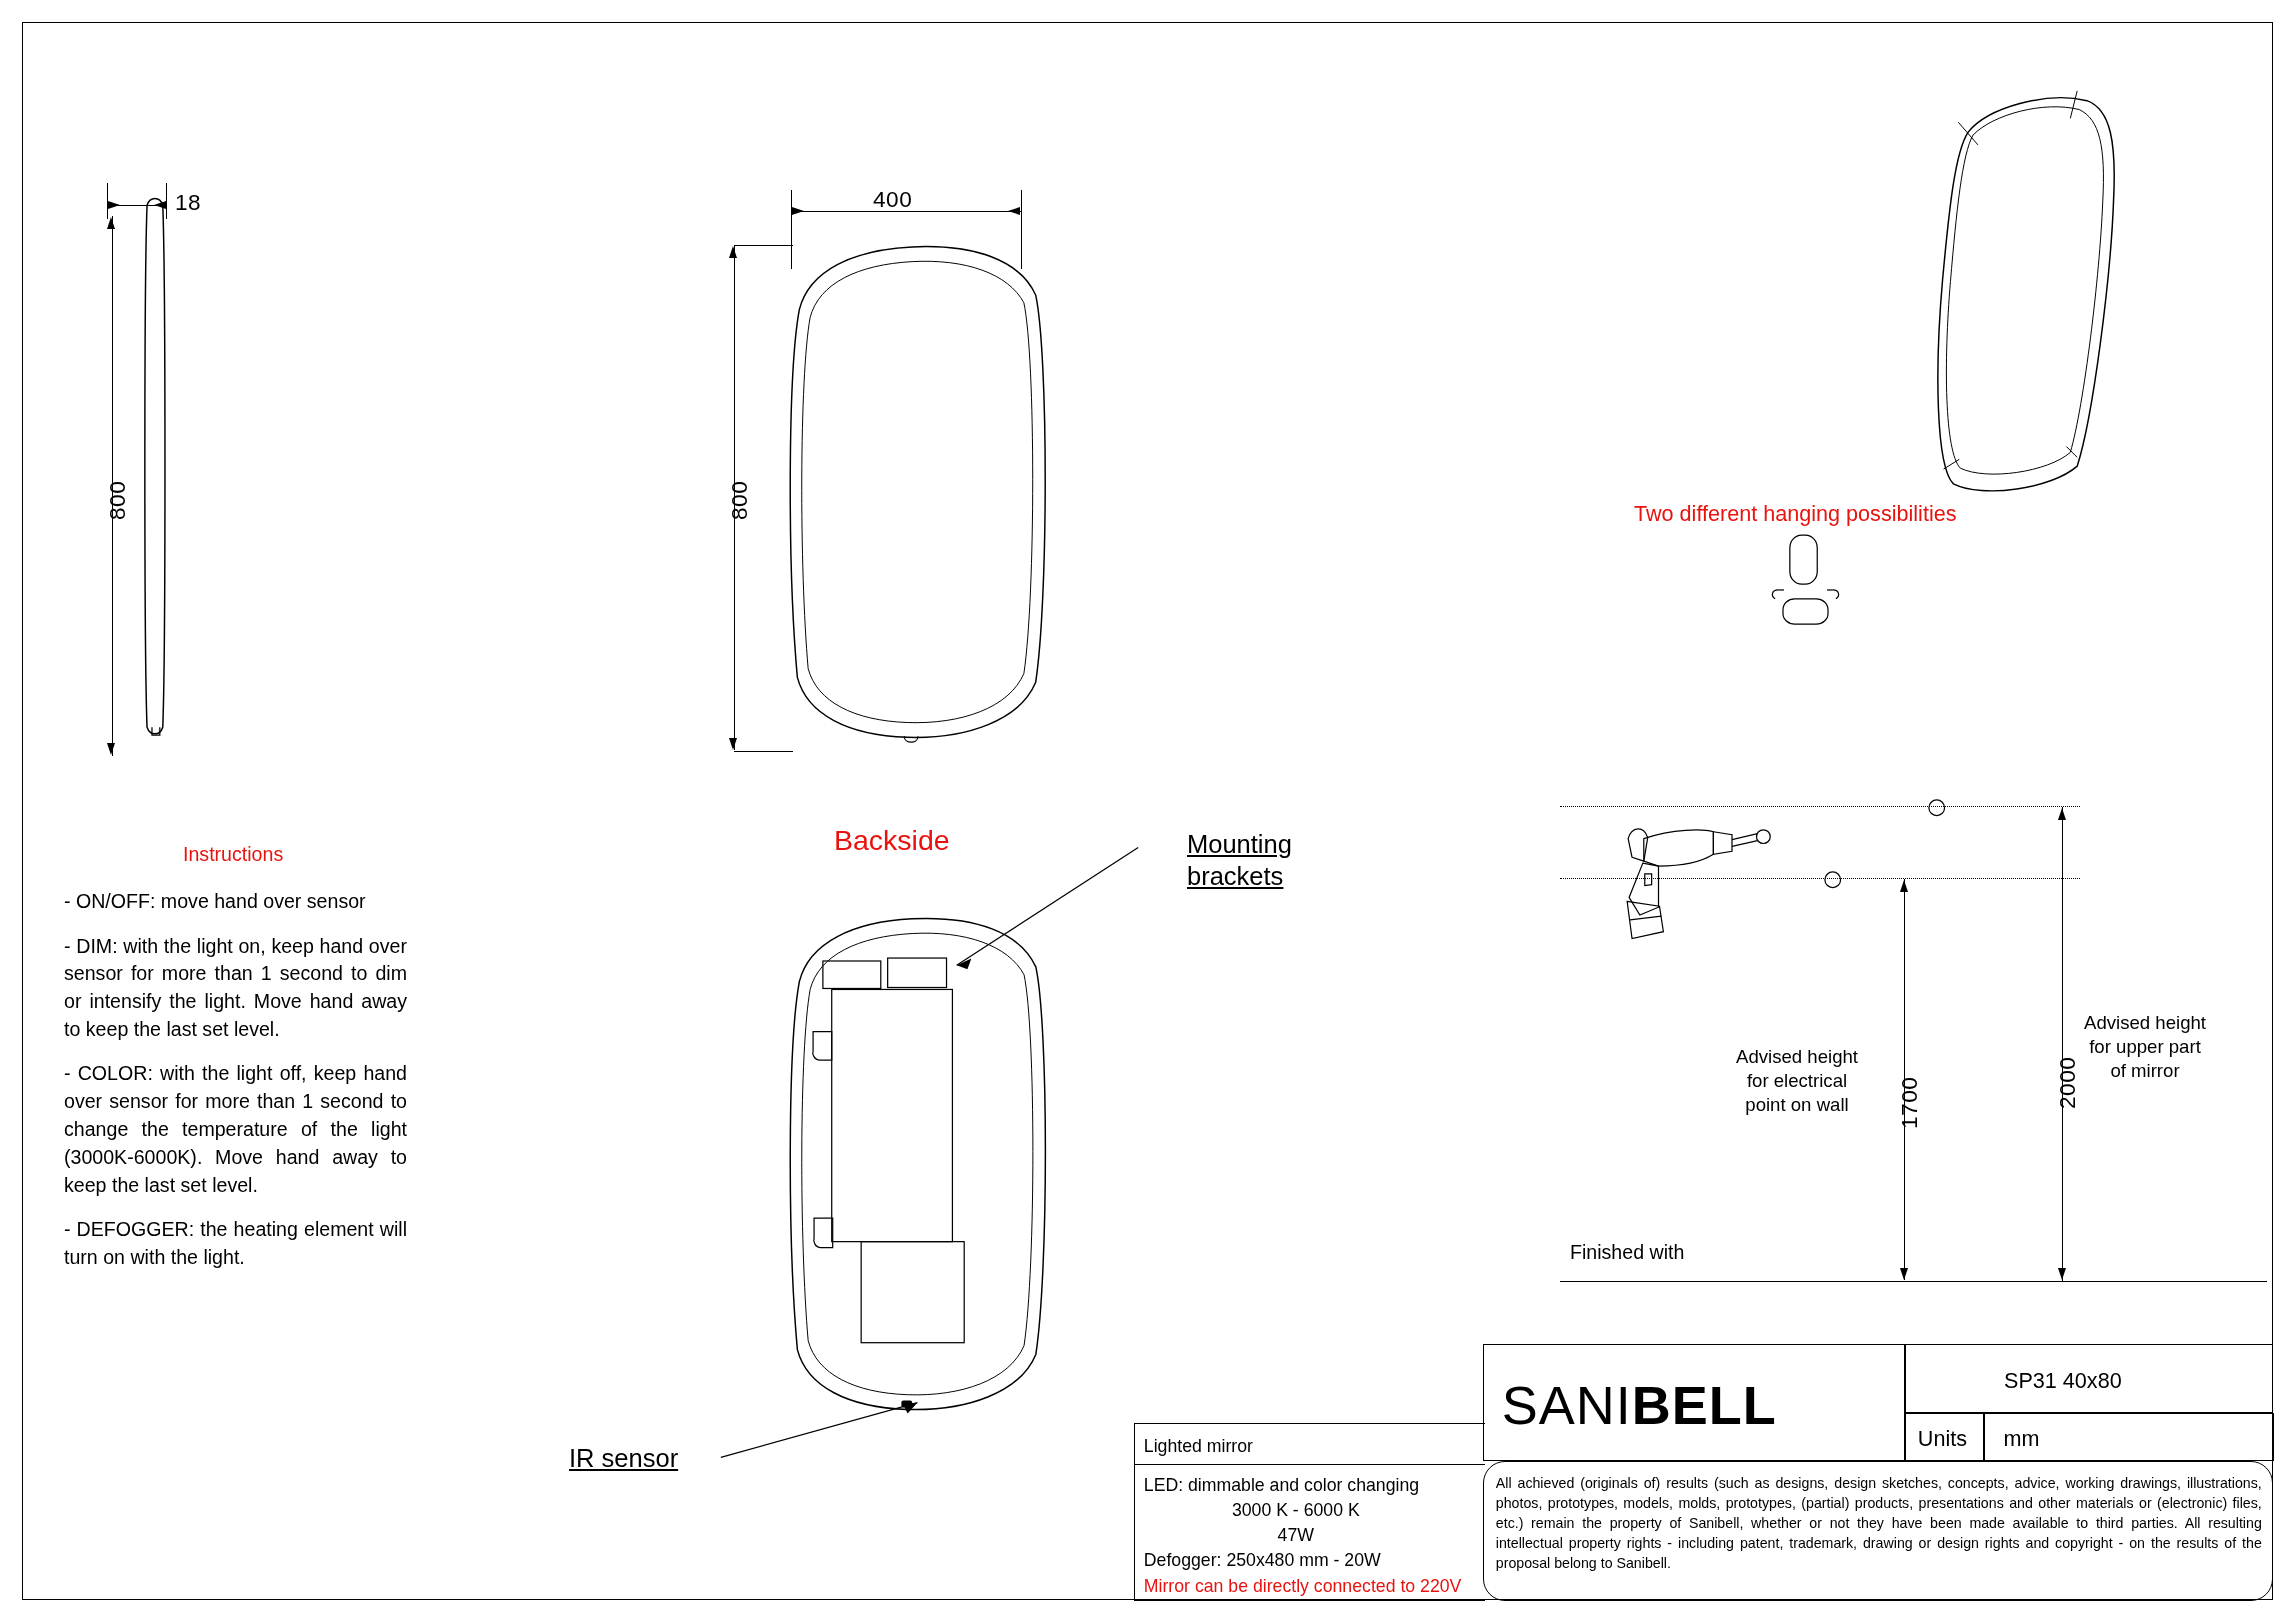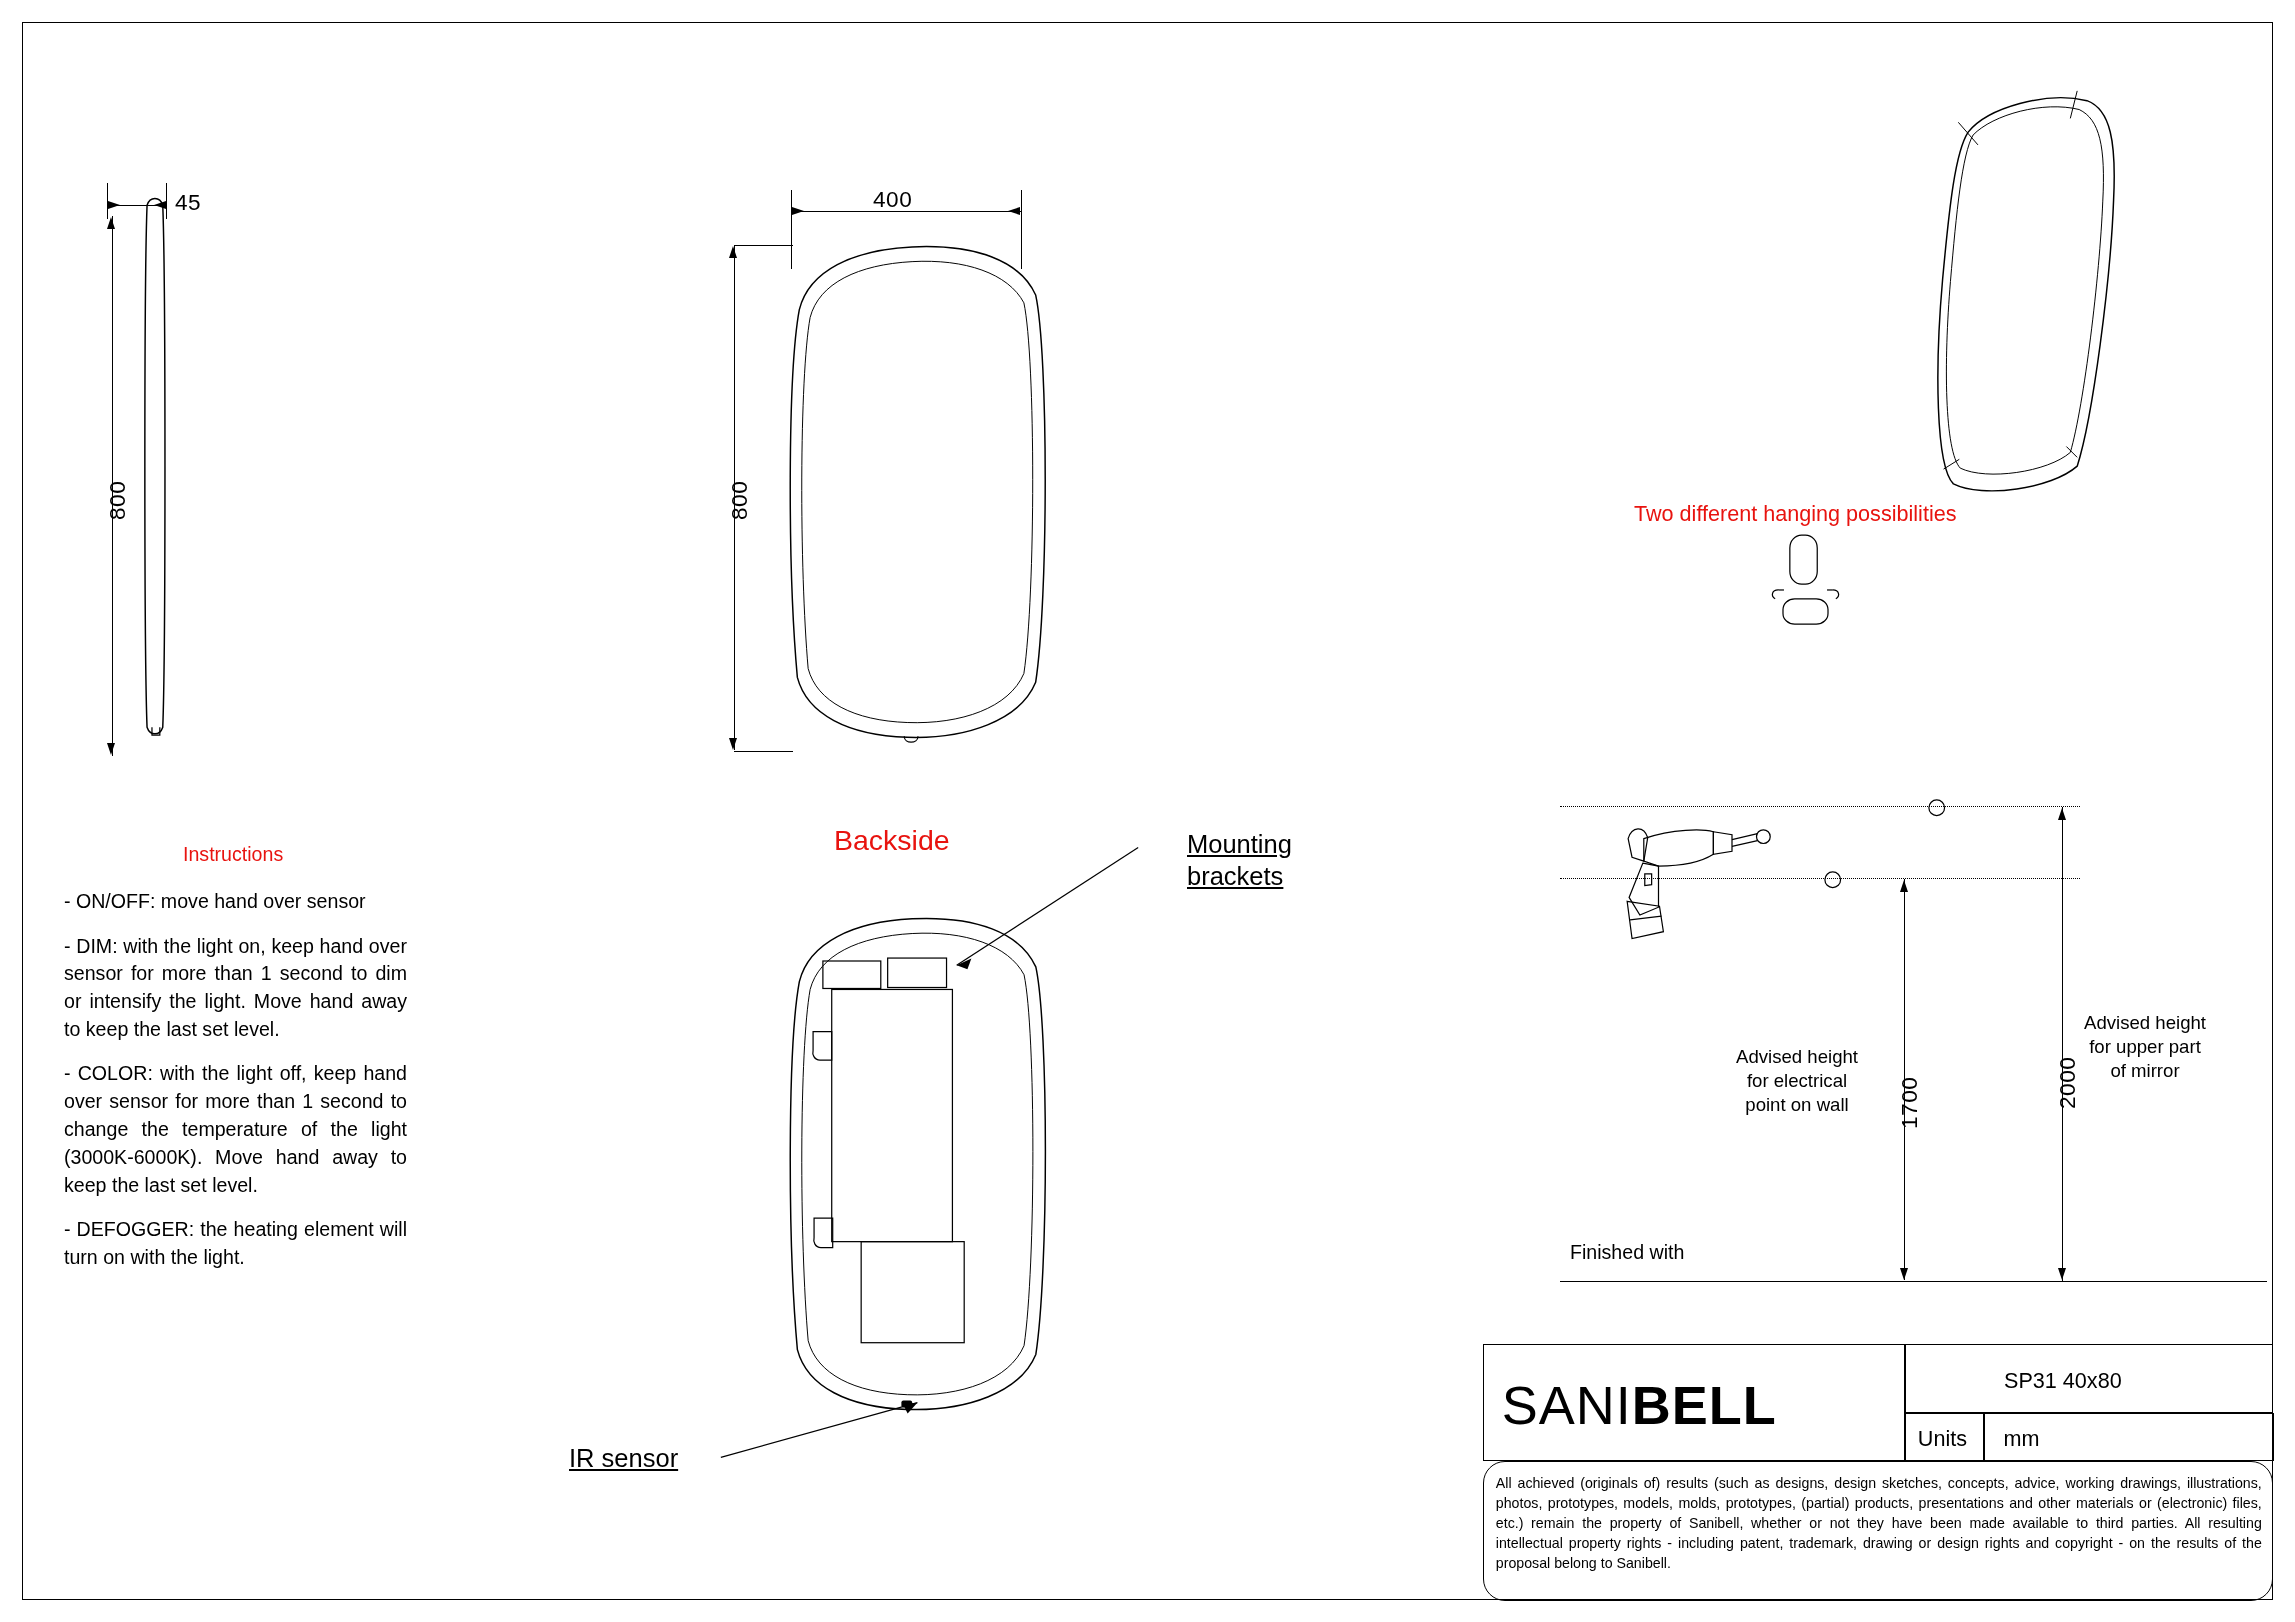--- a/index.html
+++ b/index.html
@@ -137,21 +137,21 @@
 
       <path class="stroke2" d="M 120 1152 L 120 1168 L 136 1168 L 136 1152"></path>
     </svg>
   </div>
 
   <div class="hline" style="left:107px; top:205px; width:59px;"></div>
   <div class="arrow-r" style="left:108px; top:201px;"></div>
   <div class="arrow-l" style="left:154px; top:201px;"></div>
   <div class="vline" style="left:107px; top:183px; height:36px;"></div>
   <div class="vline" style="left:166px; top:183px; height:36px;"></div>
-  <div class="dim" style="left:175px; top:190px;">45</div>
+  <div class="dim" style="left:175px; top:190px;">18</div>
 
   <div class="vline" style="left:112px; top:216px; height:540px;"></div>
   <div class="arrow-u" style="left:107px; top:217px;"></div>
   <div class="arrow-d" style="left:107px; top:743px;"></div>
   <div class="dim vert" style="left:105px; top:520px;">800</div>
 
   <div class="abs" style="left:765px; top:226px;">
     <svg width="304" height="540" viewBox="0 0 620 1100">
 
       <path class="stroke" d="M 70 170
@@ -335,20 +335,34 @@
 point on wall</div>
 
   <div class="vline" style="left:2062px; top:807px; height:474px;"></div>
   <div class="arrow-u" style="left:2058px; top:808px;"></div>
   <div class="arrow-d" style="left:2058px; top:1268px;"></div>
   <div class="dim vert" style="left:2055px; top:1109px;">2000</div>
   <div class="label-sm" style="left:2084px; top:1011px;">Advised height
 for upper part
 of mirror</div>
 
+  <div id="specblock">
+    <div class="abs" style="left:0; top:0; width:100%; height:41px; border-bottom:1px solid #000; box-sizing:border-box;">
+      <div class="abs" style="left:8.8px; top:9.8px;" class2="">
+        <span class="spec-line">Lighted mirror</span>
+      </div>
+    </div>
+    <div class="abs" style="left:8.8px; top:49px;">
+      <div class="spec-line">LED: dimmable and color changing</div>
+      <div class="spec-line" style="text-align:center; width:304px;">3000 K - 6000 K</div>
+      <div class="spec-line" style="text-align:center; width:304px;">47W</div>
+      <div class="spec-line">Defogger: 250x480 mm - 20W</div>
+      <div class="spec-line red">Mirror can be directly connected to 220V</div>
+    </div>
+  </div>
 
   <div id="titleblock">
 
     <div class="cell" style="left:0; top:0; width:422px; height:117px;">
       <div class="abs brand" style="left:17.7px; top:28.5px;">
         <span class="light">SANI</span><span class="bold">BELL</span>
       </div>
     </div>
 
     <div class="cell" style="left:422px; top:0; width:368px; height:69px;">

